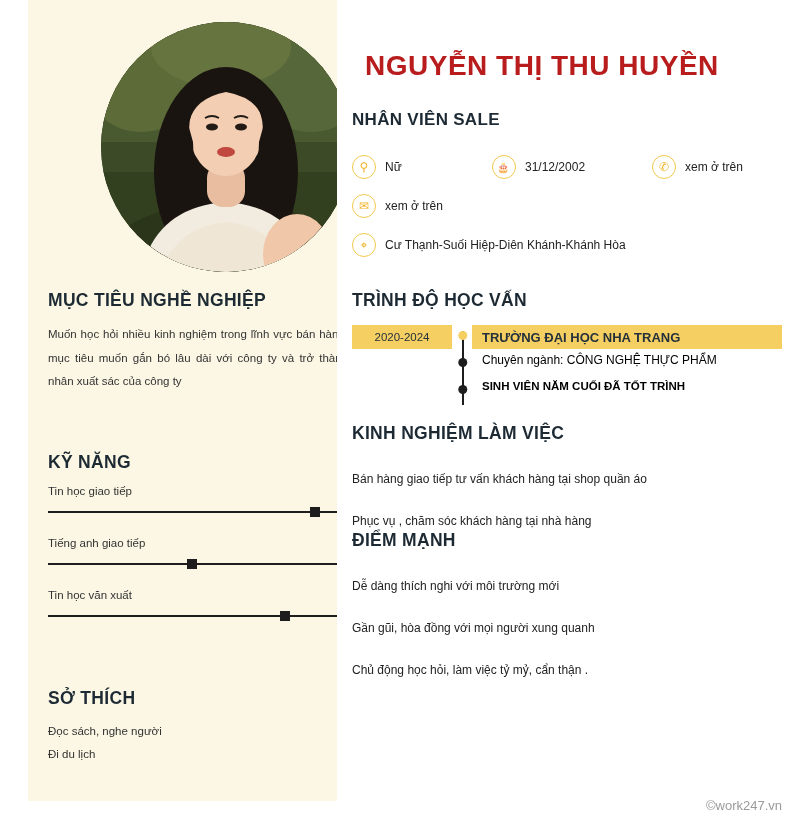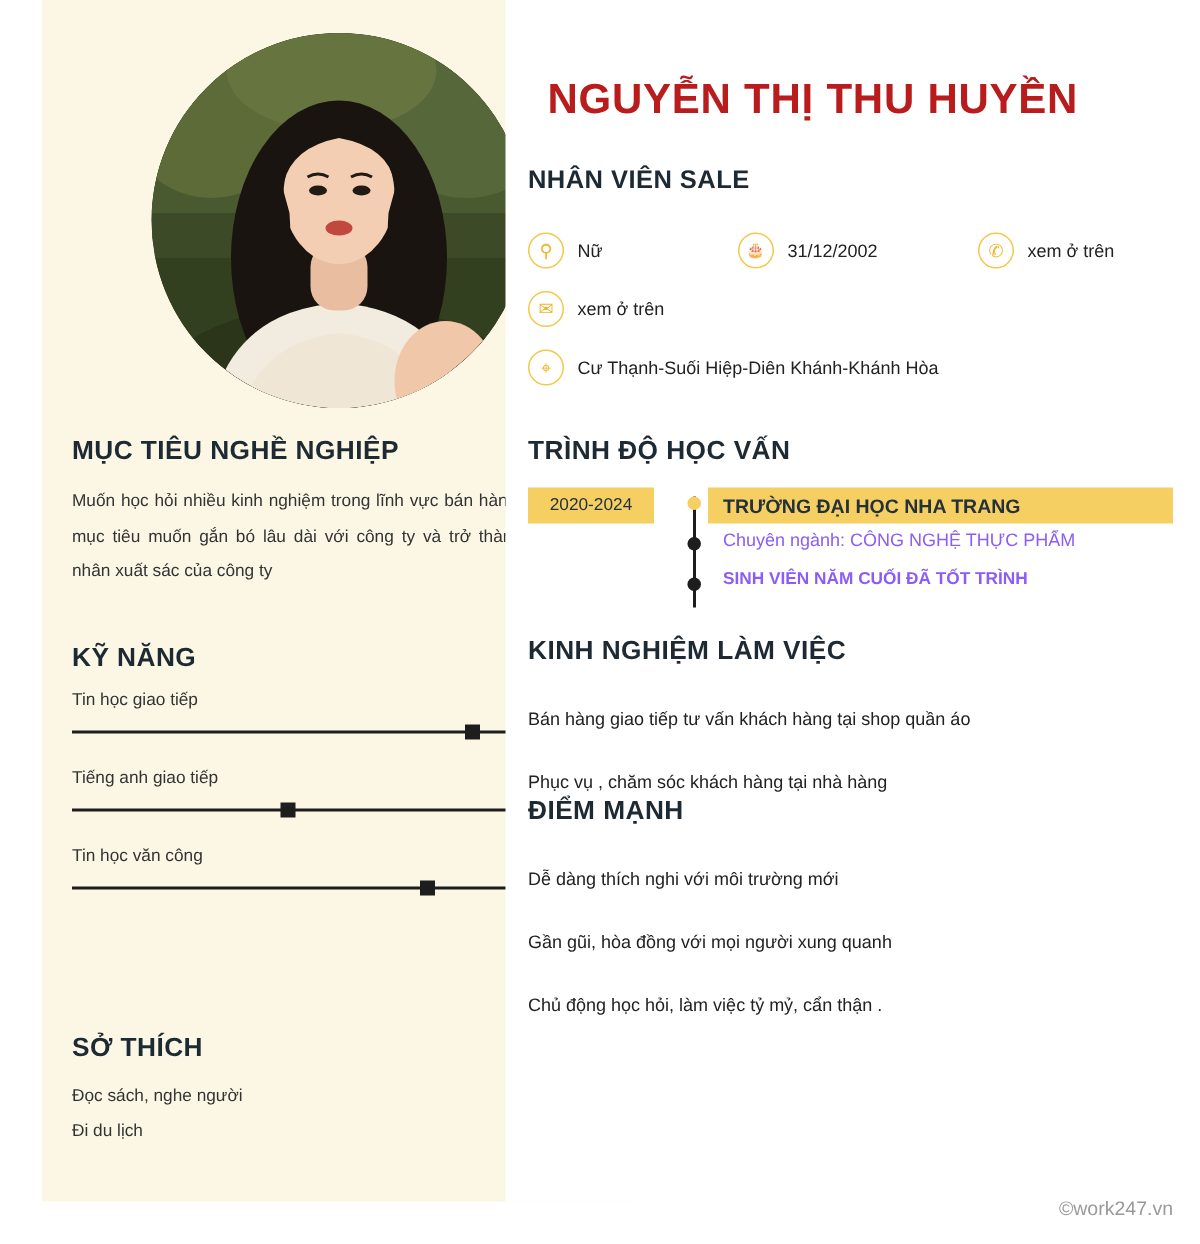--- a/index.html
+++ b/index.html
@@ -114,21 +114,21 @@
     font-size: 17.5px;
     font-weight: bold;
     color: #1d2a33;
     letter-spacing: .3px;
   }
   .main-section { position: absolute; left: 15px; width: 430px; }
 
   .edu-row { position: relative; margin-top: 14px; height: 82px; }
   .edu-date {
     position: absolute; left: 0; top: 0;
-    width: 84px; height: 24px;
+    width: 100px; height: 24px;
     background: #f6cf63;
     color: #24313a;
     font-size: 11.5px;
     display: flex; align-items: center; justify-content: center;
   }
   .edu-line {
     position: absolute;
     left: 110px; top: 6px;
     width: 1.5px; height: 74px;
     background: #1d1d1d;
@@ -152,21 +152,21 @@
     display: flex; align-items: center;
     padding-left: 10px;
     font-size: 13px;
     font-weight: bold;
     color: #24313a;
   }
   .edu-sub {
     position: absolute;
     left: 130px;
     font-size: 12px;
-    color: #8b5cf6;
+    color: #000000;
   }
   .edu-s1 { top: 28px; }
   .edu-s2 { top: 55px; font-weight: bold; font-size: 11.5px; }
 
   .line-item {
     font-size: 12px;
     color: #222222;
     margin-top: 28px;
   }
   .watermark {
@@ -223,39 +223,39 @@
           <ellipse cx="196" cy="232" rx="34" ry="40" fill="#f0c7a8"></ellipse>
         </g>
       </svg>
     </div>
 
     <div class="side-section" style="top:290px;">
       <div class="side-title">MỤC TIÊU NGHỀ NGHIỆP</div>
       <div class="side-body">Muốn học hỏi nhiều kinh nghiệm trong lĩnh vực bán hàng, mục tiêu muốn gắn bó lâu dài với công ty và trở thành nhân xuất sác của công ty</div>
     </div>
 
-    <div class="side-section" style="top:428px;">
+    <div class="side-section" style="top:452px;">
       <div class="side-title">KỸ NĂNG</div>
 
       <div class="skill">
         <div class="skill-label">Tin học giao tiếp</div>
         <div class="bar-wrap">
           <div class="bar-dot" style="left:89%;"></div>
         </div>
       </div>
 
       <div class="skill" style="margin-top:24px;">
         <div class="skill-label">Tiếng anh giao tiếp</div>
         <div class="bar-wrap">
           <div class="bar-dot" style="left:48%;"></div>
         </div>
       </div>
 
       <div class="skill" style="margin-top:24px;">
-        <div class="skill-label">Tin học văn công</div>
+        <div class="skill-label">Tin học văn xuất</div>
         <div class="bar-wrap">
           <div class="bar-dot" style="left:79%;"></div>
         </div>
       </div>
     </div>
 
     <div class="side-section" style="top:688px;">
       <div class="side-title">SỞ THÍCH</div>
       <div style="margin-top:16px;">
         <div class="hobby-line">Đọc sách, nghe người</div>

